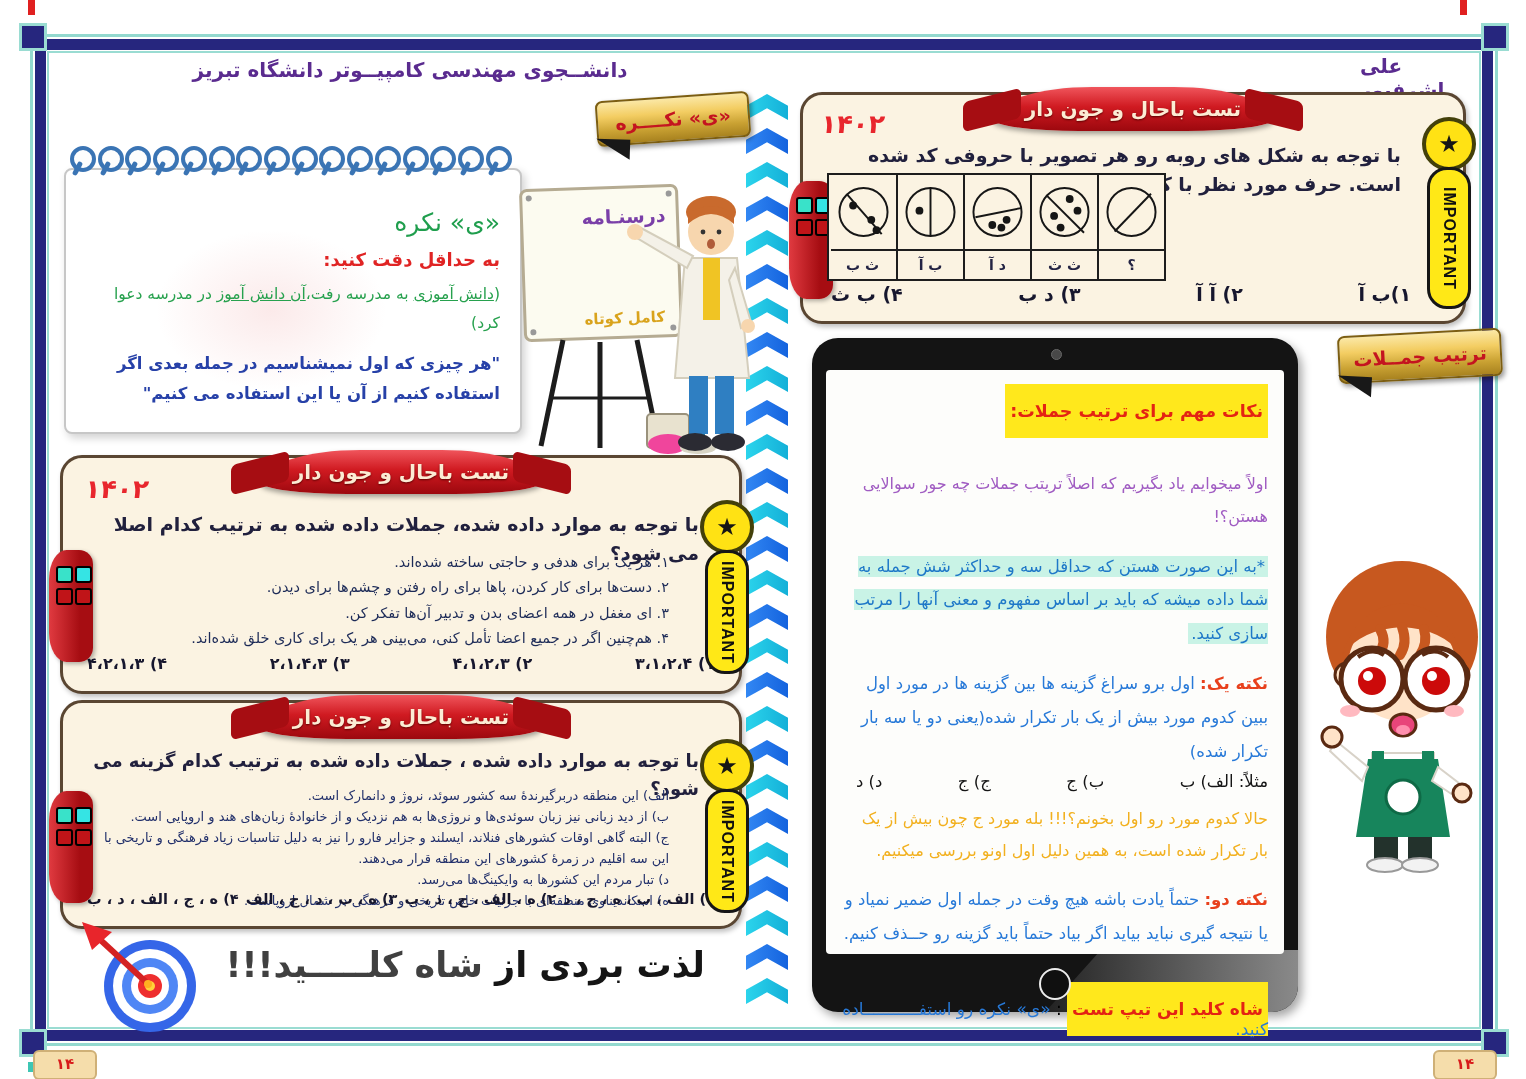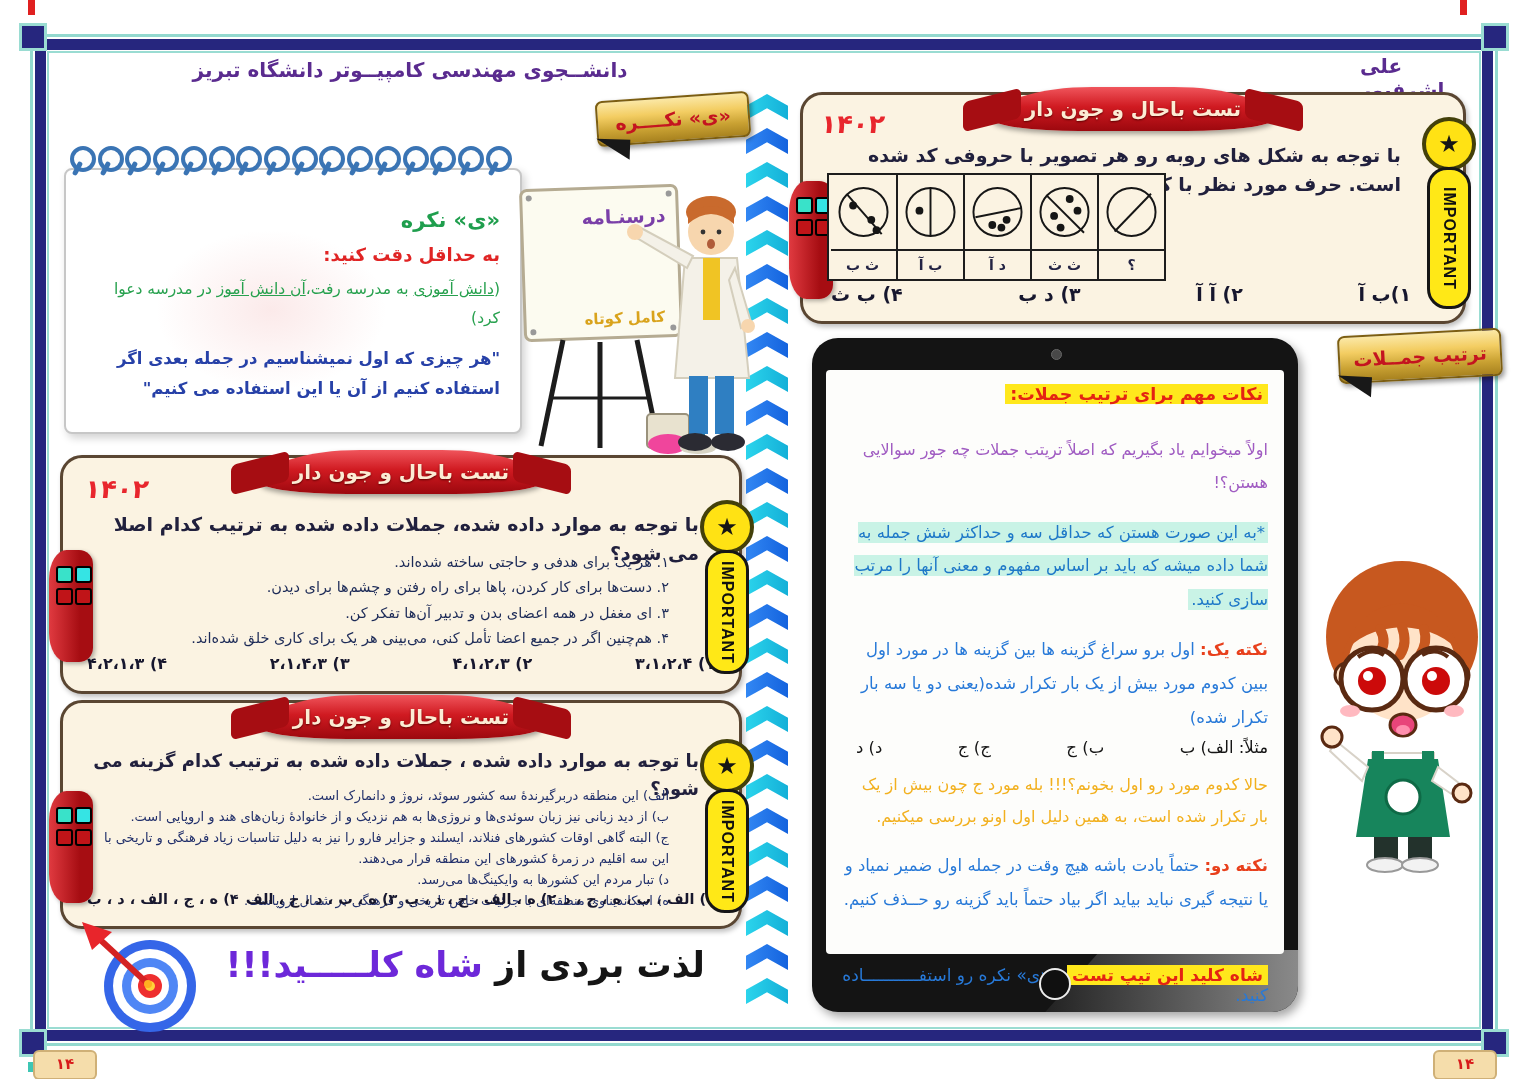--- a/index.html
+++ b/index.html
@@ -34,21 +34,21 @@
   
   .notebook{position:absolute;left:64px;top:168px;width:454px;height:262px;background:#fff;
        border:2px solid #c7c7c7;border-radius:8px;box-shadow:3px 4px 8px rgba(0,0,0,.18)}
   .nb-wm{position:absolute;left:90px;top:60px;width:230px;height:160px;border-radius:50%;
        background:radial-gradient(closest-side,rgba(240,170,170,.25),rgba(240,170,170,0))}
   .spiral{position:absolute;left:70px;top:146px;width:442px;height:40px;display:flex;justify-content:space-between}
   .ring{width:18px;height:18px;border:4px solid #3a74b4;border-radius:50%;position:relative;background:#fdfdfd}
   .ring::after{content:'';position:absolute;width:5px;height:15px;background:#3a74b4;border-radius:3px;
        left:1px;top:11px;transform:rotate(28deg)}
   .nb-body{position:absolute;inset:38px 20px 10px 16px;direction:rtl;text-align:right}
-  .nb-title{color:#1f9e4d;font-weight:bold;font-size:21px}
+  .nb-title{color:#1f9e4d;font-weight:normal;font-size:25px}
   .nb-sub{color:#e02424;font-weight:bold;font-size:18px;margin-top:12px}
   .nb-ex{color:#27a14e;font-size:15.5px;line-height:1.9;margin-top:10px}
   .nb-ex .u{text-decoration:underline}
   .nb-rule{color:#2741a8;font-weight:bold;font-size:16.5px;line-height:1.8;margin-top:10px}
   
   .testbox{position:absolute;background:#fbf3e2;border:3px solid #5a4632;border-radius:22px;
        box-shadow:2px 3px 5px rgba(0,0,0,.25)}
   .ribbon{position:absolute;height:44px;background:linear-gradient(180deg,#f0555c 0%,#d01a21 45%,#9c080e 100%);
        border-radius:46% 46% 40% 40% / 95% 95% 35% 35%;display:flex;align-items:center;justify-content:center;
        color:#fcecd4;font-weight:bold;font-size:20px;direction:rtl;text-shadow:0 1px 2px #5c0000;
@@ -86,34 +86,34 @@
   .tablet{position:absolute;left:812px;top:338px;width:486px;height:674px;background:#141414;border-radius:26px;
        box-shadow:4px 5px 10px rgba(0,0,0,.35)}
   .tab-grad{position:absolute;right:0;bottom:0;width:52%;height:62px;border-radius:0 0 26px 0;
        background:linear-gradient(90deg,#222,#8a8a8a);clip-path:polygon(22% 0,100% 0,100% 100%,0 100%)}
   .cam{position:absolute;left:50%;top:11px;width:9px;height:9px;margin-left:-4px;border-radius:50%;
        background:#484848;border:1px solid #666}
   .screen{position:absolute;left:14px;top:32px;width:458px;height:584px;background:#fdfdfb;border-radius:4px;
        padding:14px 16px;box-sizing:border-box;direction:rtl;text-align:right}
   .home{position:absolute;left:50%;bottom:12px;width:28px;height:28px;margin-left:-16px;border-radius:50%;
        background:#101010;border:2.5px solid #ececec}
-  .hl-y{background:#ffe81c;padding:0 5px}
+  .hl-y{background:#ffe81c;padding:17px 5px}
   .t-head{display:inline-block;color:#e42313;font-weight:bold;font-size:17.5px}
   .t-purple{color:#a05cc2;font-size:16px;line-height:2.05;margin-top:30px}
   .t-teal{margin-top:16px;font-size:16.5px;line-height:2.05}
   .t-teal span{background:#c9f3e6;color:#1e78c8;padding:1px 3px}
   .t-tip{margin-top:16px;font-size:16.5px;line-height:2.05}
   .t-lead{color:#e8401c;font-weight:bold}
   .t-blue{color:#2779d8}
   .t-ex{margin-top:4px;display:flex;justify-content:space-between;color:#151515;font-size:16.5px;font-weight:500;padding-left:14px}
   .t-orange{color:#f2b01e;font-size:16px;line-height:2;margin-top:12px}
   .t-key{margin-top:48px;font-size:17px}
   
   .enjoy{position:absolute;left:205px;top:945px;width:500px;direction:rtl;font-size:35px;font-weight:bold}
-  .enjoy .black{color:#151515}.enjoy .red{color:#6d28d9}
+  .enjoy .black{color:#151515}.enjoy .red{color:#404040}
   .illus{position:absolute}
 </style>
 </head>
 <body>
 
 <div class="regmark" style="left:28px;top:0"></div>
 <div class="regmark" style="left:1460px;top:0"></div>
 <div class="regmark teal" style="left:28px;top:1062px"></div>
 <div class="regmark teal" style="left:1460px;top:1062px"></div>
 

